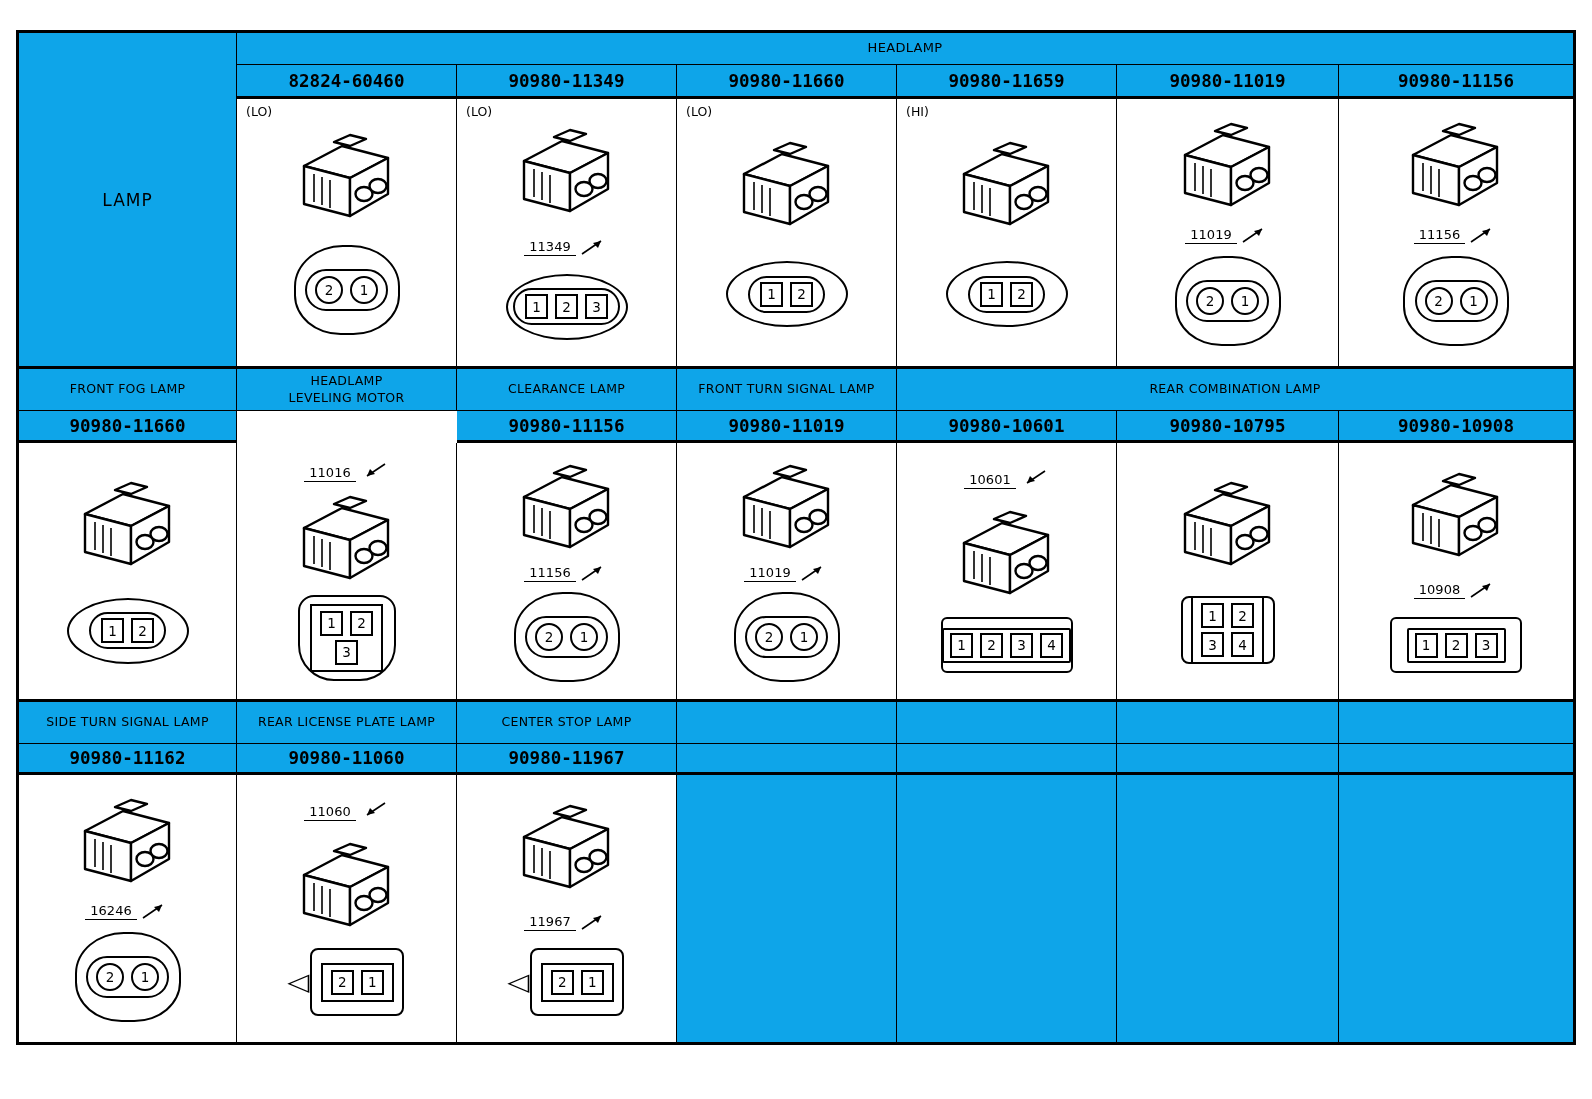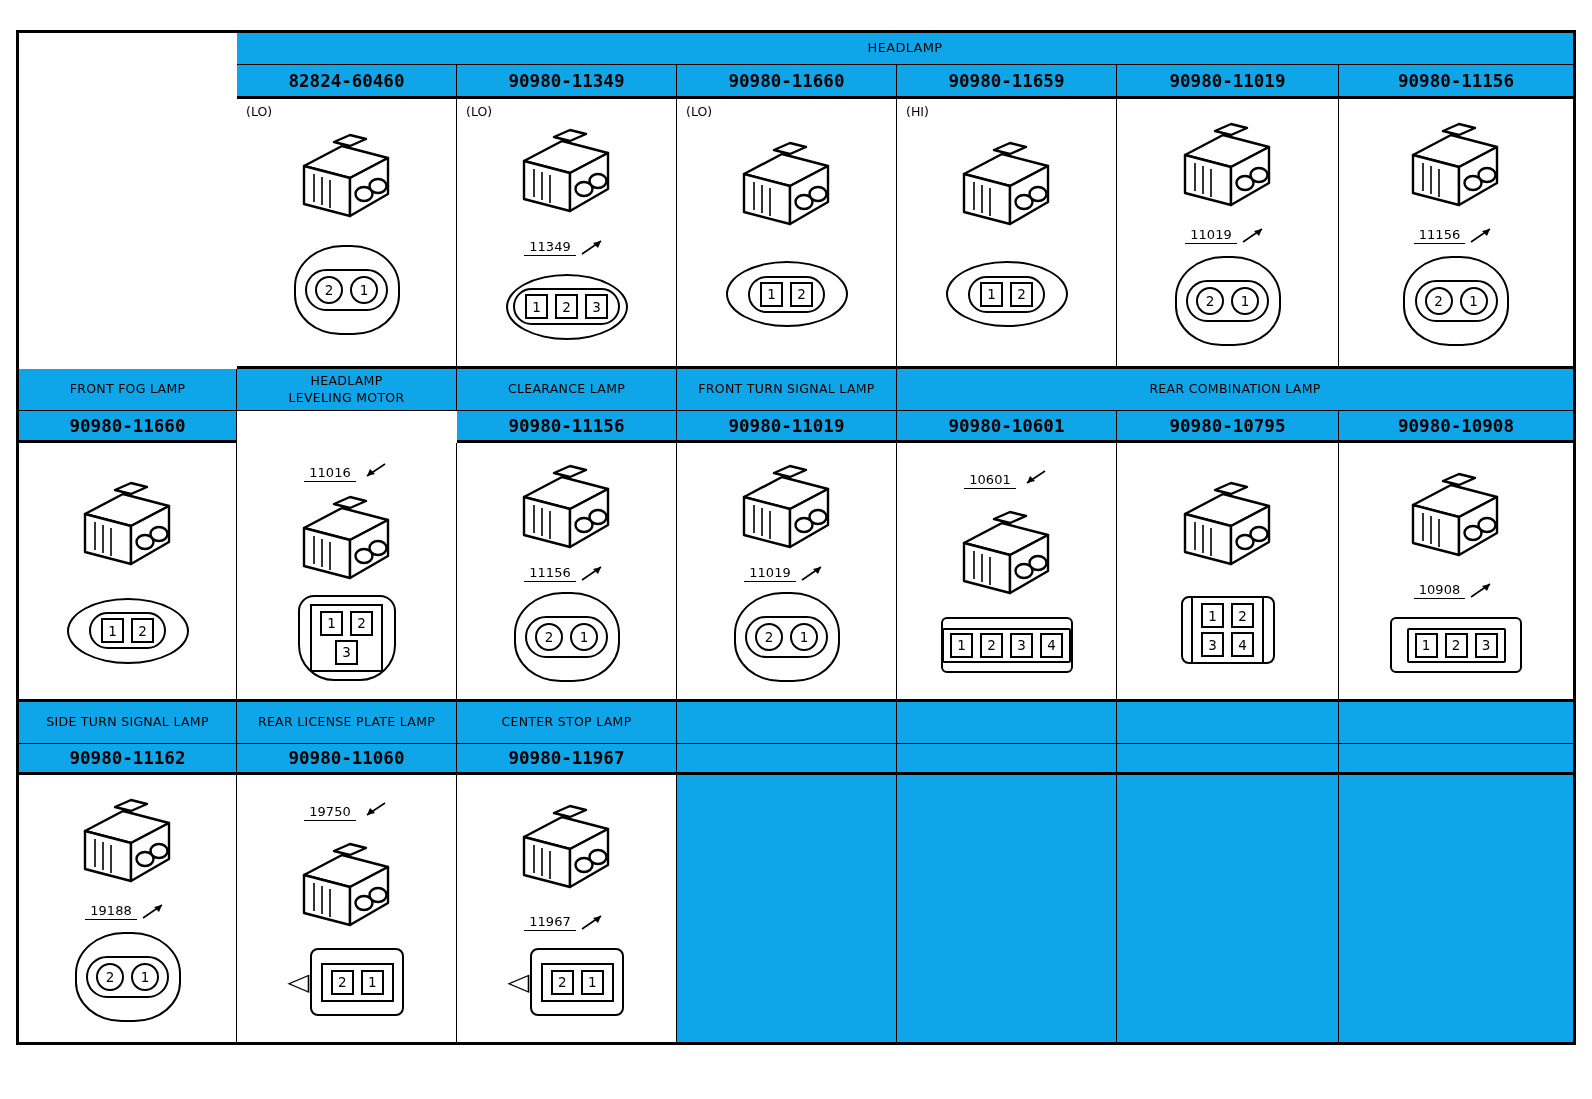--- a/index.html
+++ b/index.html
@@ -69,20 +69,21 @@
       <polygon points="268,112 398,36 468,36 338,212 268,212"></polygon>
       <polygon points="300,238 398,238 366,278 268,278"></polygon>
       <polygon points="330,294 388,294 372,316 314,316"></polygon>
       <path d="M520 58 L690 58 L662 98 L568 98 L568 158 L658 158 L630 198 L520 198 Z"></path>
       <polygon points="548,232 642,232 616,268 522,268"></polygon>
     </g>
   </svg>
 
   <div class="tbl">
 
+    <div class="c lamp bb-thick" style="grid-row:1/4;grid-column:1">LAMP</div>
     <div class="c hdr last" style="grid-row:1;grid-column:2/8">HEADLAMP</div>
 
     <div class="c pn bb-thick" style="grid-row:2;grid-column:2">82824-60460</div>
     <div class="c pn bb-thick" style="grid-row:2;grid-column:3">90980-11349</div>
     <div class="c pn bb-thick" style="grid-row:2;grid-column:4">90980-11660</div>
     <div class="c pn bb-thick" style="grid-row:2;grid-column:5">90980-11659</div>
     <div class="c pn bb-thick" style="grid-row:2;grid-column:6">90980-11019</div>
     <div class="c pn bb-thick last" style="grid-row:2;grid-column:7">90980-11156</div>
 
     <div class="c bb-thick fig" style="grid-row:3;grid-column:2">
@@ -577,40 +578,40 @@
               <ellipse cx="90" cy="56" rx="8.5" ry="7"></ellipse>
             </g>
             <g stroke="#000" stroke-width="1.6">
               <line x1="26" y1="44" x2="26" y2="72"></line>
               <line x1="34" y1="47" x2="34" y2="75"></line>
               <line x1="42" y1="50" x2="42" y2="78"></line>
             </g>
           </svg>
         </div>
         <div class="callout">
-          <span class="co-num">19188</span>
+          <span class="co-num">16246</span>
           <svg width="30" height="20">
             <line x1="3" y1="18" x2="22" y2="5" stroke="#000" stroke-width="1.6"></line>
             <polygon points="22,5 14,7 19,12" fill="#000"></polygon>
           </svg>
         </div>
         <div class="fv-wrap">
           <div class="front round">
             <div class="front-inner">
               <div class="pin-row">
                 <span class="pin circle">2</span>
                 <span class="pin circle">1</span>
               </div>
             </div>
           </div>
         </div>
       </div>
     <div class="c bb-none fig" style="grid-row:9;grid-column:2">
         <div class="callout">
-          <span class="co-num">19750</span>
+          <span class="co-num">11060</span>
           <svg width="30" height="20">
             <line x1="26" y1="2" x2="8" y2="14" stroke="#000" stroke-width="1.6"></line>
             <polygon points="8,14 16,12 11,7" fill="#000"></polygon>
           </svg>
         </div>
         <div class="iso">
           <svg width="118" height="92" viewBox="0 0 118 92">
             <g fill="#fff" stroke="#000" stroke-width="2.4" stroke-linejoin="round">
               <polygon points="46,12 62,5 78,9 62,16"></polygon>
               <polygon points="16,36 54,16 100,28 62,48"></polygon>

